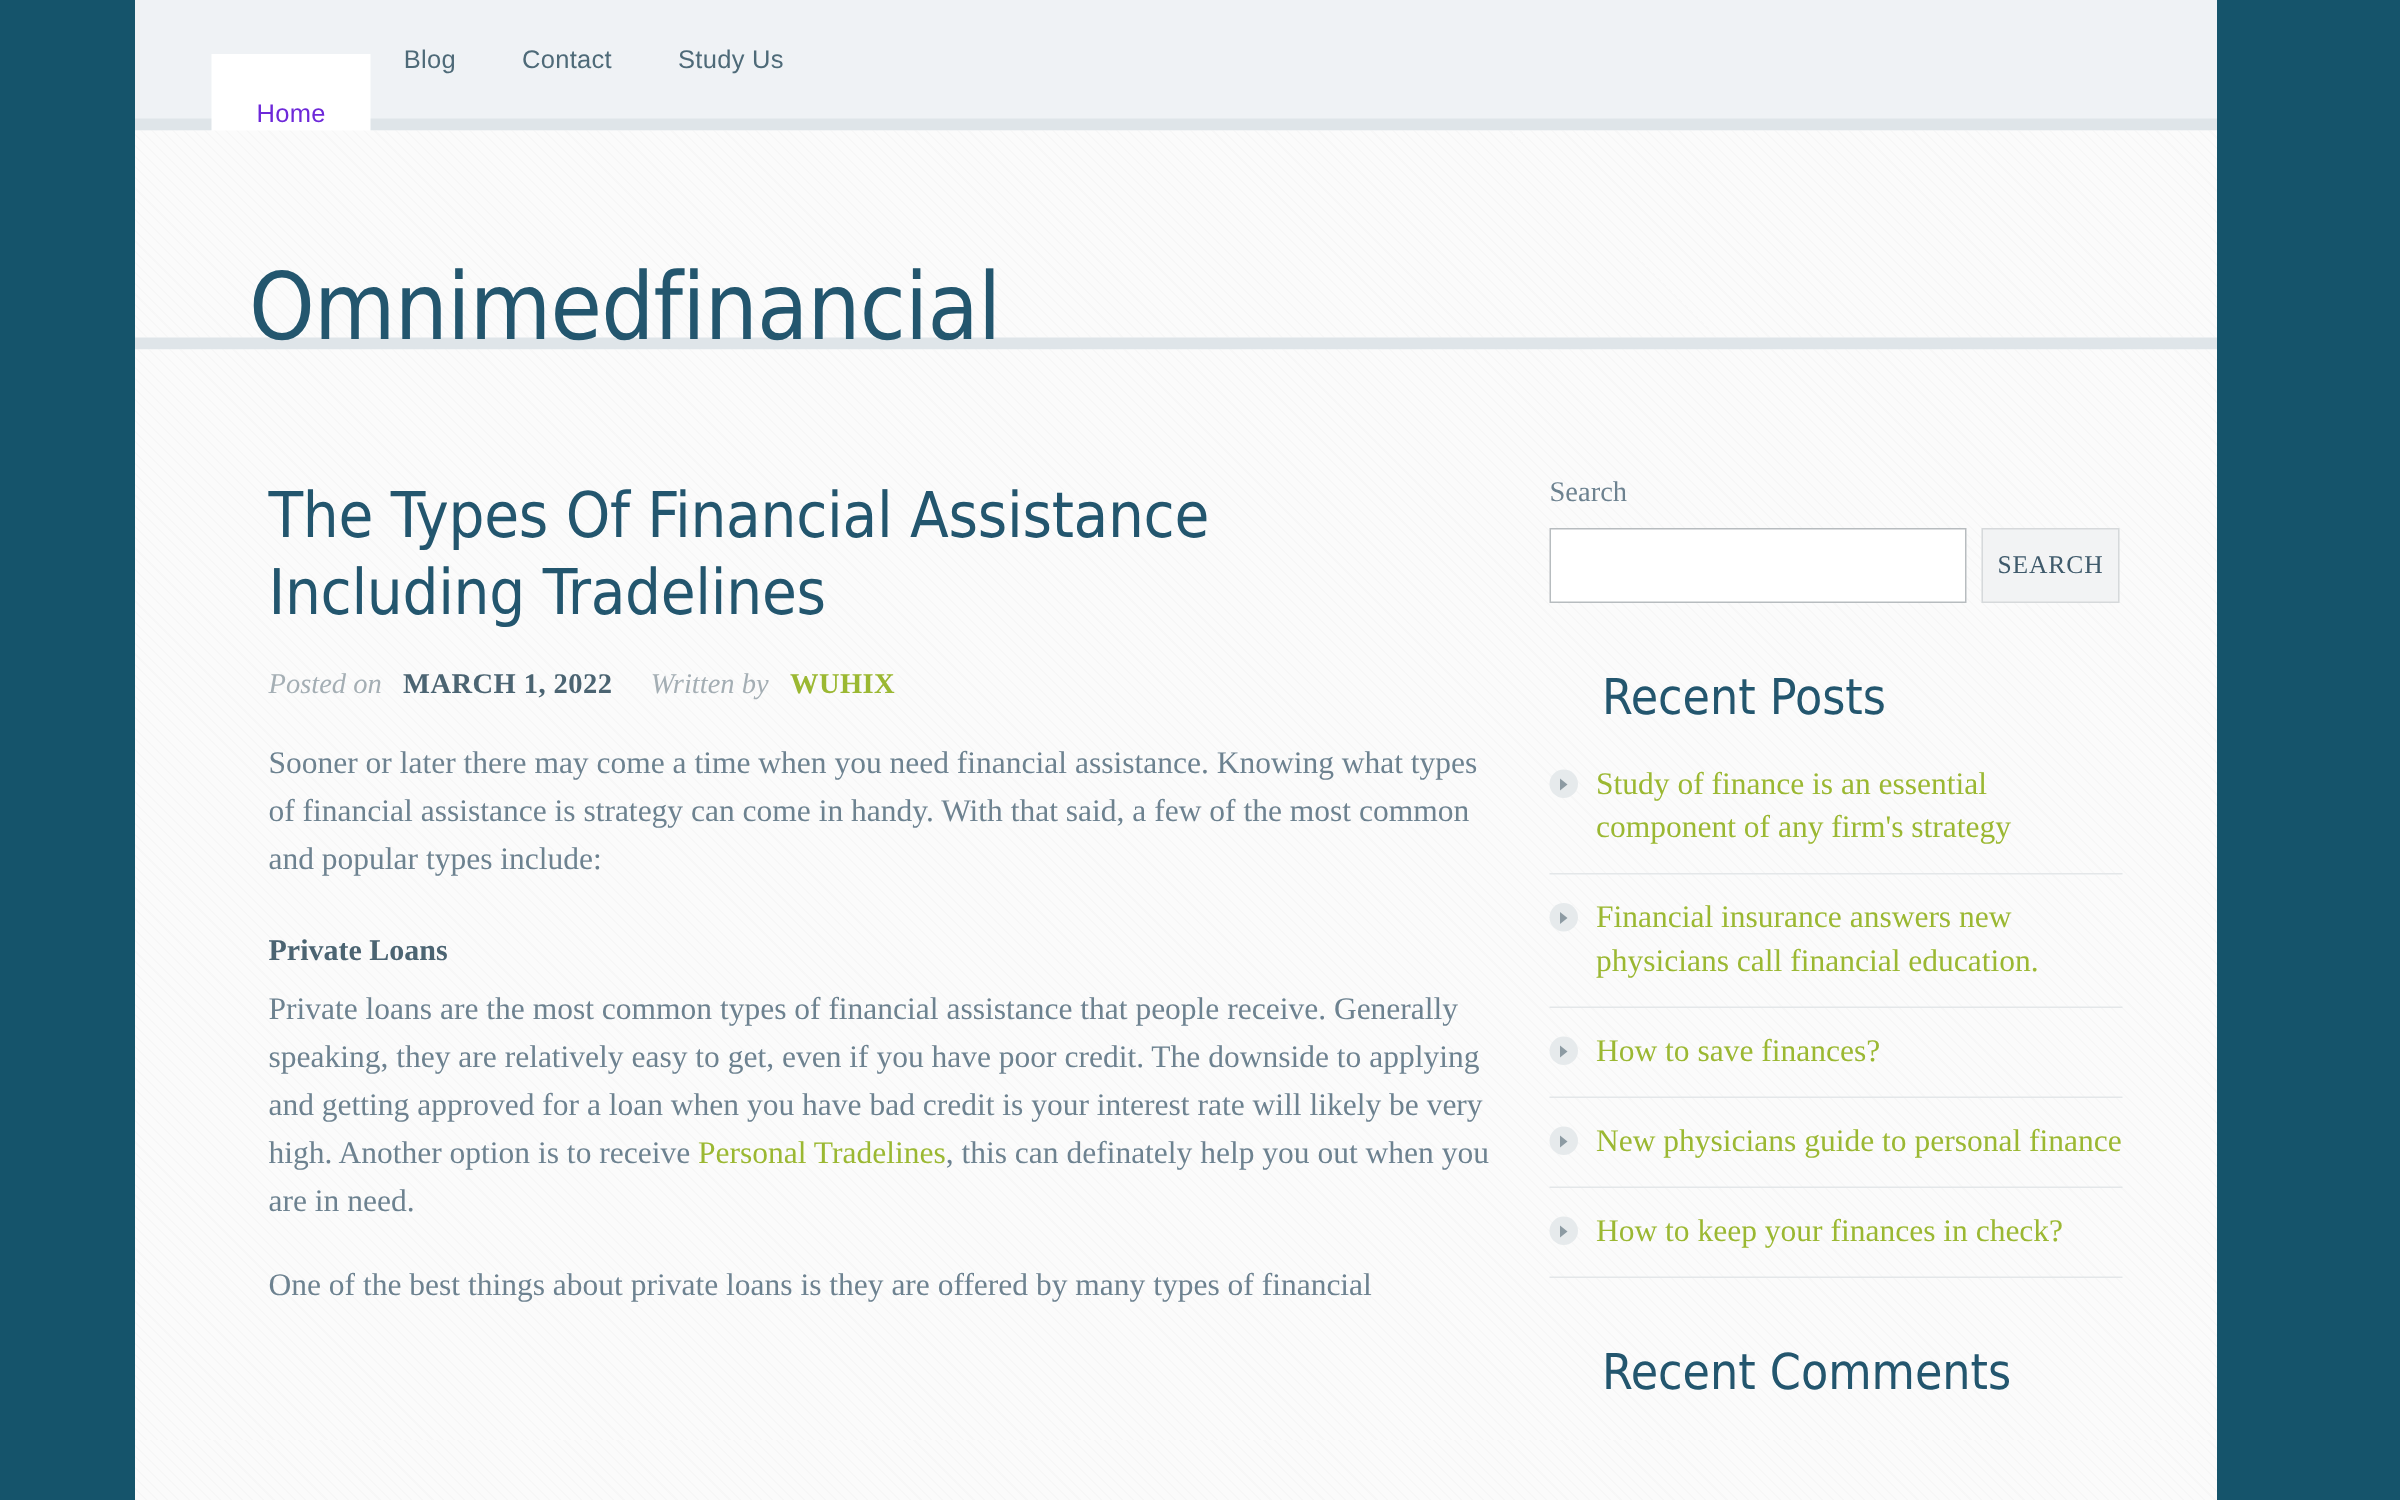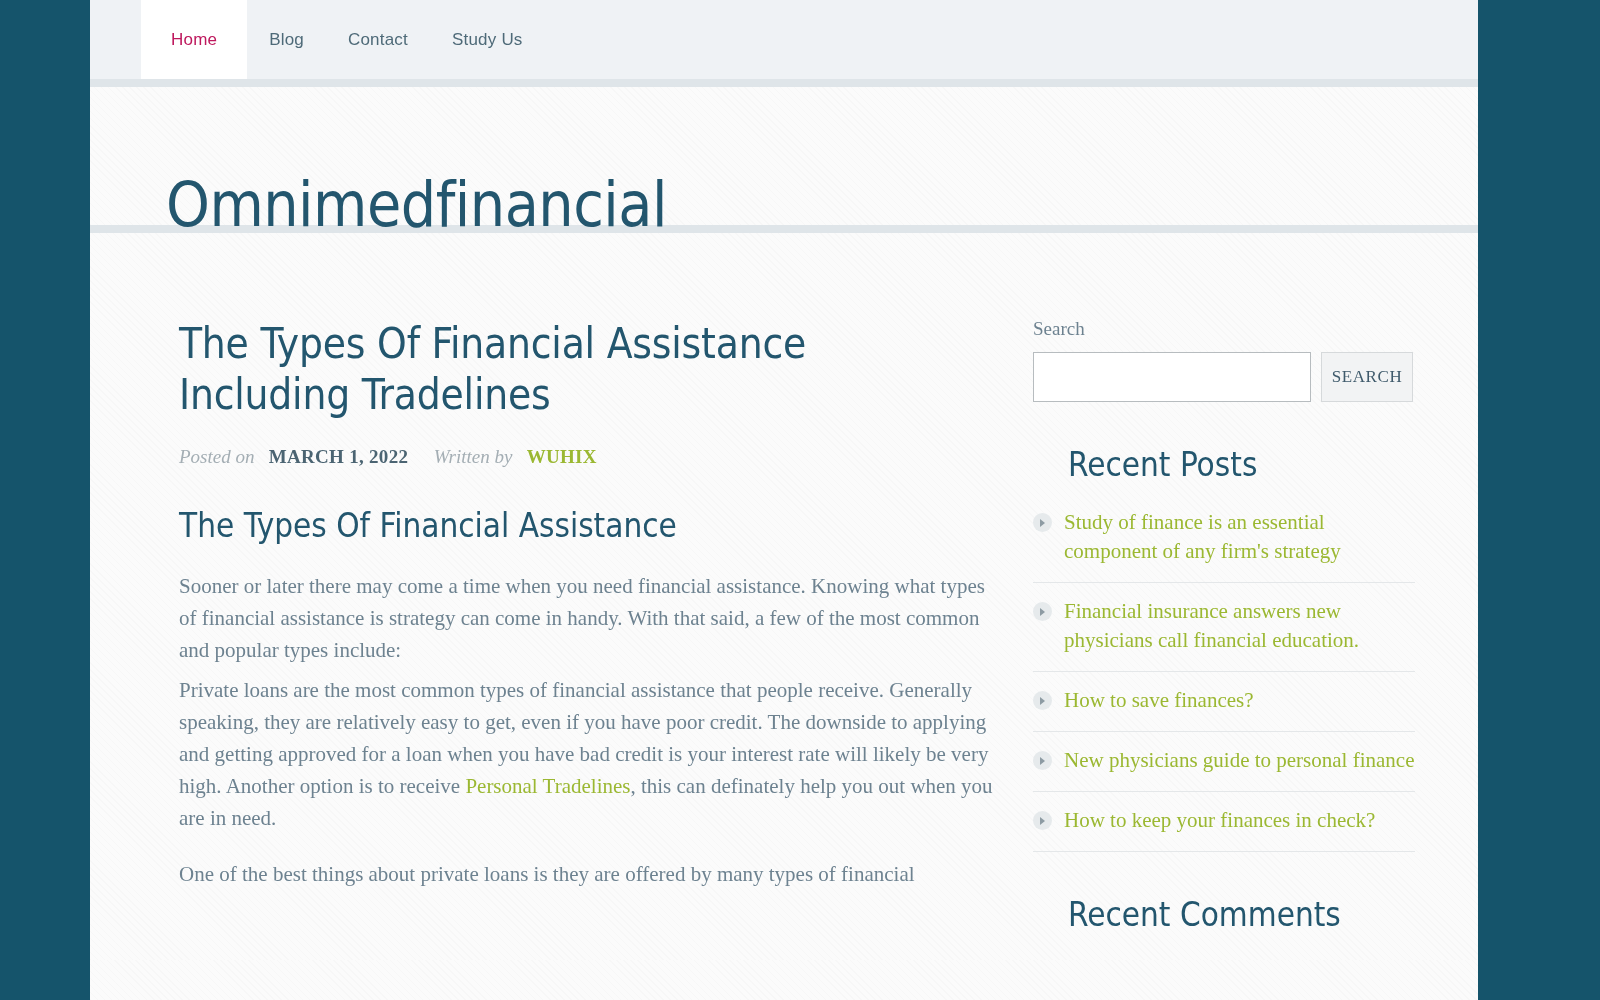--- a/index.html
+++ b/index.html
@@ -58,22 +58,23 @@
     padding: 0 22px;
     font-family: "Liberation Sans", "DejaVu Sans", sans-serif;
     font-size: 17px;
     color: #4e6a78;
     letter-spacing: 0.2px;
     cursor: pointer;
     white-space: nowrap;
   }
   .nav-item.active {
     background: #ffffff;
-    color: #be185d;
+    color: #6d28d9;
     padding: 0 30px;
+    margin-top: 36px;
   }
 
   
   #site-header {
     position: relative;
     height: 146px;
     border-bottom: 8px solid #dfe5e9;
     padding: 0 0 0 76px;
   }
   #site-title {
@@ -289,24 +290,24 @@
         <div id="post-meta">
           <span>Posted on</span>
           <span>&nbsp;</span>
           <span class="meta-strong">MARCH 1, 2022</span>
           <span class="meta-gap"></span>
           <span>Written by</span>
           <span>&nbsp;</span>
           <span class="meta-author">WUHIX</span>
         </div>
 
-        <h2 class="section-head">The Types Of Financial Assistance</h2>
 
         <p class="body-text">Sooner or later there may come a time when you need financial assistance. Knowing what types of financial assistance is strategy can come in handy. With that said, a few of the most common and popular types include:</p>
 
+        <div class="sub-head">Private Loans</div>
 
         <p class="body-text tight">
           <span>Private loans are the most common types of financial assistance that people receive. Generally speaking, they are relatively easy to get, even if you have poor credit. The downside to applying and getting approved for a loan when you have bad credit is your interest rate will likely be very high. Another option is to receive </span><a class="inline-link">Personal Tradelines</a><span>, this can definately help you out when you are in need.</span>
         </p>
 
         <p class="body-text">One of the best things about private loans is they are offered by many types of financial</p>
 
       </main>
 
       <aside id="side-col">

